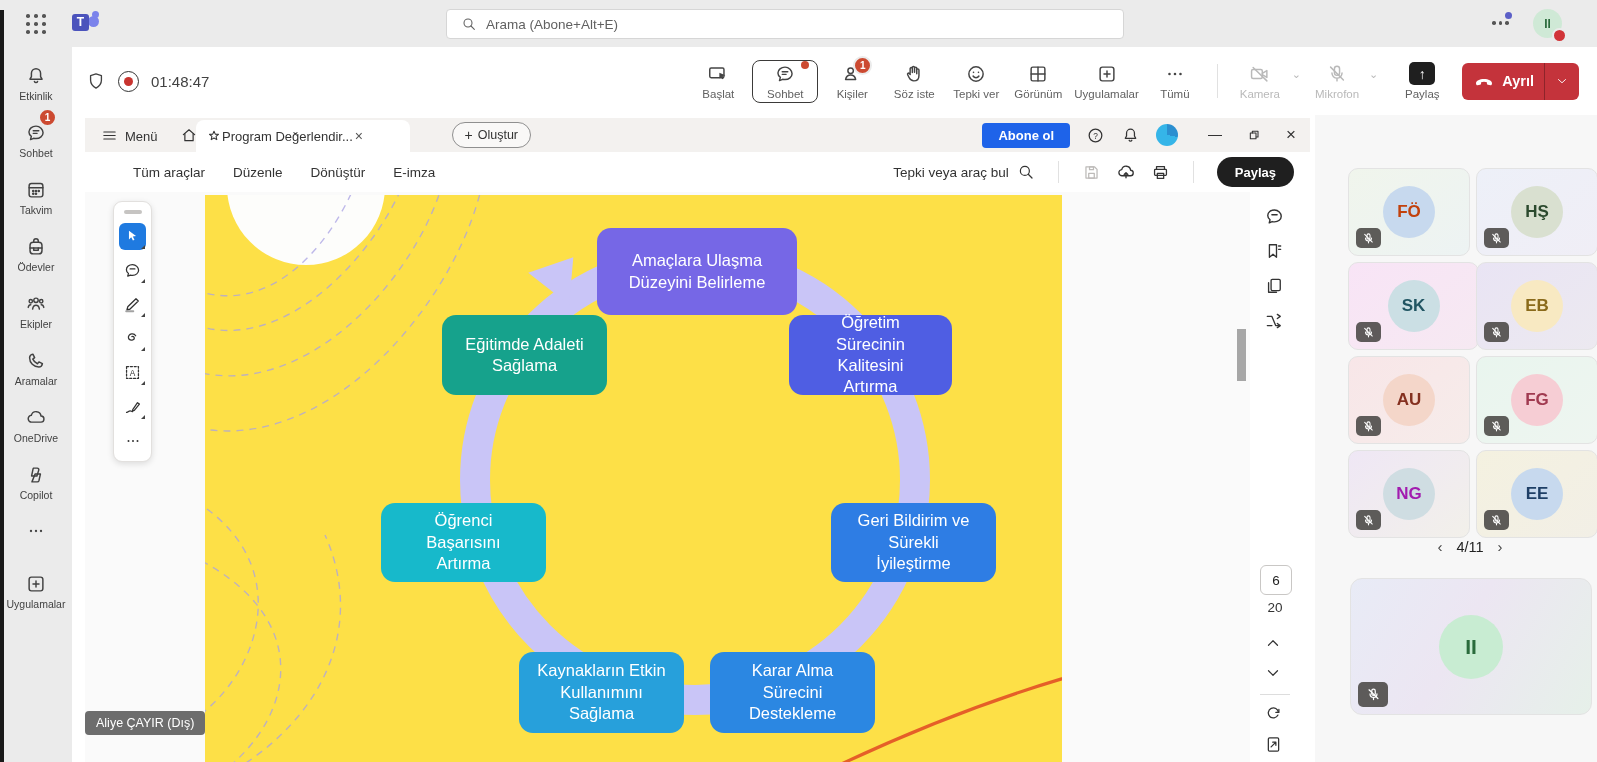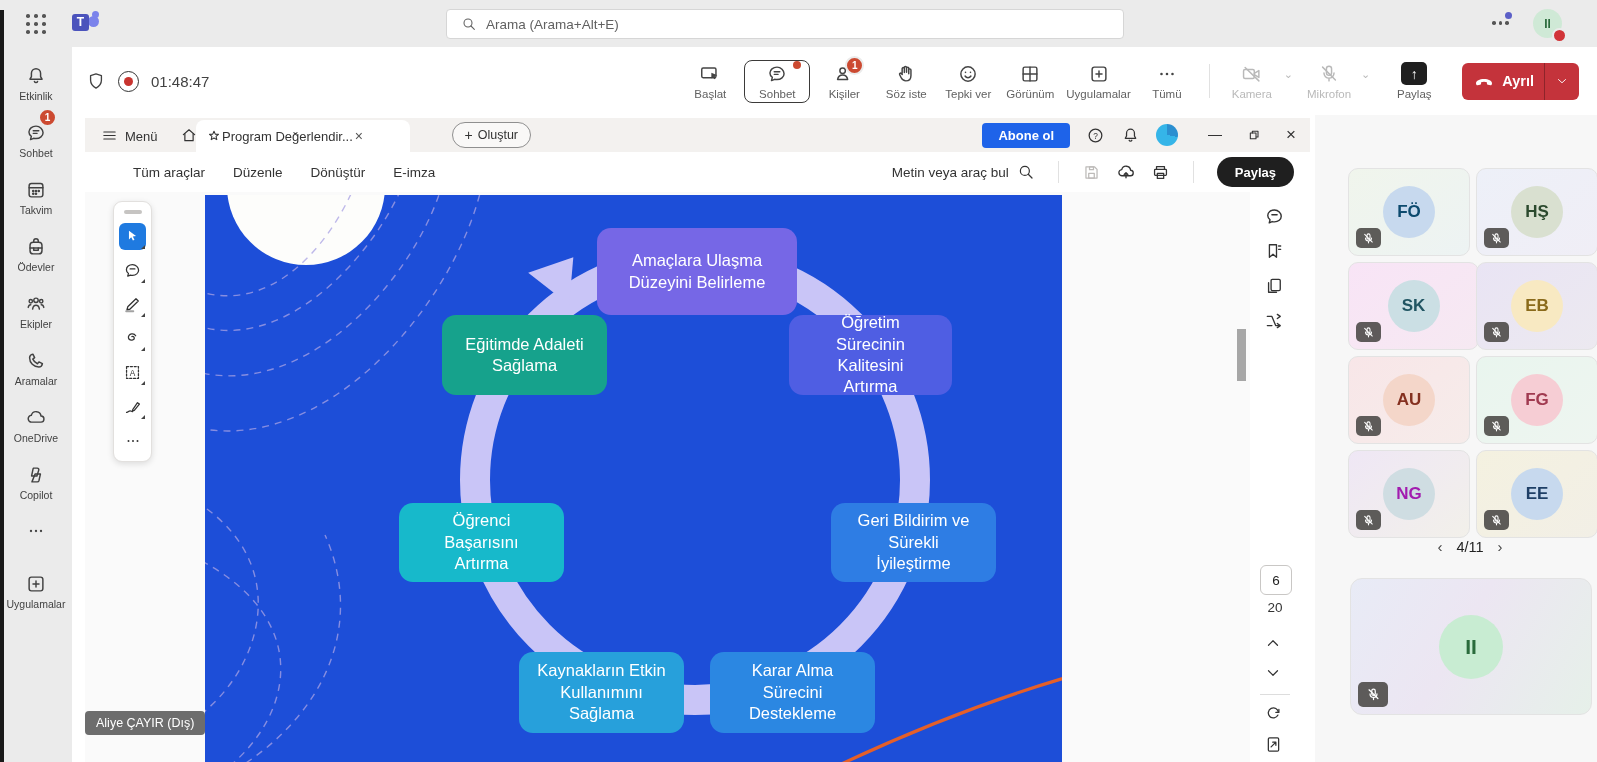--- a/index.html
+++ b/index.html
@@ -39,37 +39,37 @@
   .recring{width:19px;height:19px;border-radius:50%;border:1.8px solid #333;display:flex;align-items:center;justify-content:center}
   .mbtns{display:flex;align-items:center;margin-left:auto;gap:6px}
   .mbtn{display:flex;flex-direction:column;align-items:center;gap:3px;color:#444;min-width:52px;position:relative;cursor:pointer;padding:4px 2px}
   .mbtn .lbl{font-size:11.5px;color:#616161;white-space:nowrap}
   .mbtn.sel{border:1.8px solid #3b3a39;border-radius:8px;padding:2px 6px}
   .mbtn.dis{color:#b9b9b9}
   .mbtn.dis .lbl{color:#b9b9b9}
   .chev{color:#b9b9b9;font-size:11px;margin:0 2px 14px -2px}
   .vdiv{width:1px;height:34px;background:#e1e1e1;margin:0 8px}
   .sharebox{width:26px;height:23px;background:#1f1f1f;border-radius:5px;color:#fff;display:flex;align-items:center;justify-content:center;font-size:14px}
-  .leave{display:flex;align-items:center;background:#c4333b;border-radius:6px;height:37px;margin:0 18px 0 14px;color:#fff;cursor:pointer}
+  .leave{display:flex;align-items:center;background:#c4333b;border-radius:6px;height:37px;margin:0 18px 0 6px;color:#fff;cursor:pointer}
   .leave .txt{font-weight:bold;font-size:14.5px;padding:0 10px 0 6px}
   .leave .dd{border-left:1px solid rgba(0,0,0,.28);height:100%;display:flex;align-items:center;padding:0 10px}
   
   .stage{position:absolute;left:72px;top:115px;width:1525px;height:647px;background:#fff}
   .pwin{position:absolute;left:85px;top:118px;width:1225px;height:644px;background:#fff}
   .ptabbar{position:absolute;left:0;top:0;width:1225px;height:34px;background:#f3f1ef;display:flex;align-items:center;font-size:13px;color:#333}
   .ptab{position:absolute;left:111px;top:2px;width:214px;height:32px;background:#fff;border-radius:8px 8px 0 0;
         display:flex;align-items:center;padding:0 10px;box-sizing:border-box}
   .pill{border:1px solid #8f8f8f;border-radius:14px;height:24px;display:flex;align-items:center;gap:5px;padding:0 12px;font-size:12.5px;color:#333;background:#f9f8f7}
   .subs{background:#1e63e9;color:#fff;font-weight:bold;font-size:13px;border-radius:4px;height:25px;display:flex;align-items:center;padding:0 16px}
   .pmenubar{position:absolute;left:0;top:34px;width:1225px;height:40px;background:#fff;border-bottom:1px solid #e7e7e7;
             display:flex;align-items:center;font-size:13.5px;color:#333}
   .pmenubar .mi{margin-left:28px;cursor:pointer}
   .blackpill{background:#1f1f1f;color:#fff;font-weight:bold;font-size:13px;border-radius:16px;height:30px;display:flex;align-items:center;padding:0 18px}
   .pdoc{position:absolute;left:0;top:74px;width:1225px;height:570px;background:#fafafa}
-  .page{position:absolute;left:120px;top:3px;width:857px;height:567px;background:#1d4ed8;overflow:hidden}
+  .page{position:absolute;left:120px;top:3px;width:857px;height:567px;background:#fde047;overflow:hidden}
   .node{position:absolute;border-radius:14px;color:#fff;display:flex;align-items:center;justify-content:center;
         text-align:center;font-size:16.5px;line-height:1.3;padding:0 14px;box-sizing:border-box}
   .ring{position:absolute;left:255px;top:50px;width:470px;height:470px;border-radius:50%;border:30px solid #c9c5f7;box-sizing:border-box}
   .ringarrow{position:absolute;left:330px;top:58px;width:0;height:0;border-left:26px solid transparent;border-right:26px solid transparent;
              border-bottom:40px solid #c9c5f7;transform:rotate(38deg)}
   .whitecircle{position:absolute;left:22px;top:-88px;width:158px;height:158px;border-radius:50%;background:#fdfdfb}
   
   .palette{position:absolute;left:28px;top:9px;width:37px;background:#fff;border:1px solid #e2e0de;border-radius:9px;
            box-shadow:0 2px 6px rgba(0,0,0,.12);display:flex;flex-direction:column;align-items:center;gap:7px;padding:7px 0}
   .tool{width:27px;height:27px;display:flex;align-items:center;justify-content:center;color:#333;position:relative;cursor:pointer}
@@ -115,21 +115,21 @@
   <div class="tlogo">
       <div class="c1"></div>
       <div class="c2"></div>
       <div class="sq">T</div>
     </div>
   <div class="search">
     <svg class="s" viewBox="0 0 24 24" width="16" height="16">
         <circle cx="10.5" cy="10.5" r="6"></circle>
         <line x1="15" y1="15" x2="20" y2="20"></line>
       </svg>
-    <span>Arama (Arama+Alt+E)</span>
+    <span>Arama (Abone+Alt+E)</span>
   </div>
   <div class="tb-dots">
       <i></i>
       <i></i>
       <i></i>
     </div>
   <div class="tb-dot-note"></div>
   <div class="tb-avatar">II</div>
   <div class="tb-presence"></div>
 </div>
@@ -379,21 +379,21 @@
       <span style="font-size:17px;color:#333;margin-left:8px">×</span>
     </div>
   </div>
   <div class="pmenubar">
     <span class="mi" style="margin-left:48px">Tüm araçlar</span>
     <span class="mi">Düzenle</span>
     <span class="mi">Dönüştür</span>
     <span class="mi">E-imza</span>
     <div style="margin-left:auto;display:flex;align-items:center;gap:15px;margin-right:16px">
       <div style="display:flex;align-items:center;gap:8px">
-        <span>Metin veya araç bul</span>
+        <span>Tepki veya araç bul</span>
         <svg class="s" viewBox="0 0 24 24" width="18" height="18">
             <circle cx="10.5" cy="10.5" r="6"></circle>
             <line x1="15" y1="15" x2="20" y2="20"></line>
           </svg>
       </div>
       <div class="vdiv" style="height:22px"></div>
       <svg class="s" viewBox="0 0 24 24" width="19" height="19" style="color:#bdbbb9">
           <path d="M5 5h11l3 3v11H5z"></path>
           <rect x="8.5" y="13" width="7" height="6"></rect>
           <rect x="9.5" y="5" width="5" height="3.5"></rect>
@@ -441,21 +441,21 @@
         </div>
       <div class="node" style="left: 626px; top: 308px; width: 165px; height: 79px; padding: 0px 20px; background: rgb(46, 125, 228);">
           <span>Geri Bildirim ve Sürekli İyileştirme</span>
         </div>
       <div class="node" style="left: 505px; top: 457px; width: 165px; height: 81px; padding: 0px 24px; background: rgb(43, 135, 226);">
           <span>Karar Alma Sürecini Destekleme</span>
         </div>
       <div class="node" style="left: 314px; top: 457px; width: 165px; height: 81px; background: rgb(39, 160, 219);">
           <span>Kaynakların Etkin Kullanımını Sağlama</span>
         </div>
-      <div class="node" style="left: 194px; top: 308px; width: 165px; height: 79px; padding: 0px 22px; background: rgb(23, 185, 203);">
+      <div class="node" style="left: 176px; top: 308px; width: 165px; height: 79px; padding: 0px 22px; background: rgb(23, 185, 203);">
           <span>Öğrenci Başarısını Artırma</span>
         </div>
       <div class="node" style="left: 237px; top: 120px; width: 165px; height: 80px; background: rgb(22, 162, 140);">
           <span>Eğitimde Adaleti Sağlama</span>
         </div>
     </div>
 
     <div class="palette">
       <div class="handle"></div>
       <div class="tool active corner">
@@ -555,21 +555,21 @@
           </svg>
         </div>
 
     </div>
   </div>
 </div>
 
 <div class="presenter">Aliye ÇAYIR (Dış)</div>
 
 <div class="tile" style="left: 1348px; top: 168px; background: linear-gradient(140deg, rgb(240, 245, 236), rgb(237, 243, 243));">
-  <div class="pcircle" style="background: rgb(199, 217, 238); color: #0c4a6e;">FÖ</div>
+  <div class="pcircle" style="background: rgb(199, 217, 238); color: #c2410c;">FÖ</div>
   <div class="micbadge">
       <svg class="s" viewBox="0 0 24 24" width="13" height="13" style="stroke:#fff;stroke-width:2">
         <rect x="9.2" y="3.5" width="5.6" height="10" rx="2.8"></rect>
         <path d="M6.5 11a5.5 5.5 0 0 0 11 0M12 16.5v3.5"></path>
         <line x1="5" y1="4.5" x2="19" y2="18.5"></line>
       </svg>
     </div>
 </div>
 <div class="tile" style="left: 1476px; top: 168px; background: linear-gradient(140deg, rgb(237, 240, 248), rgb(240, 238, 246));">
   <div class="pcircle" style="background: rgb(217, 224, 208); color: rgb(44, 74, 46);">HŞ</div>

